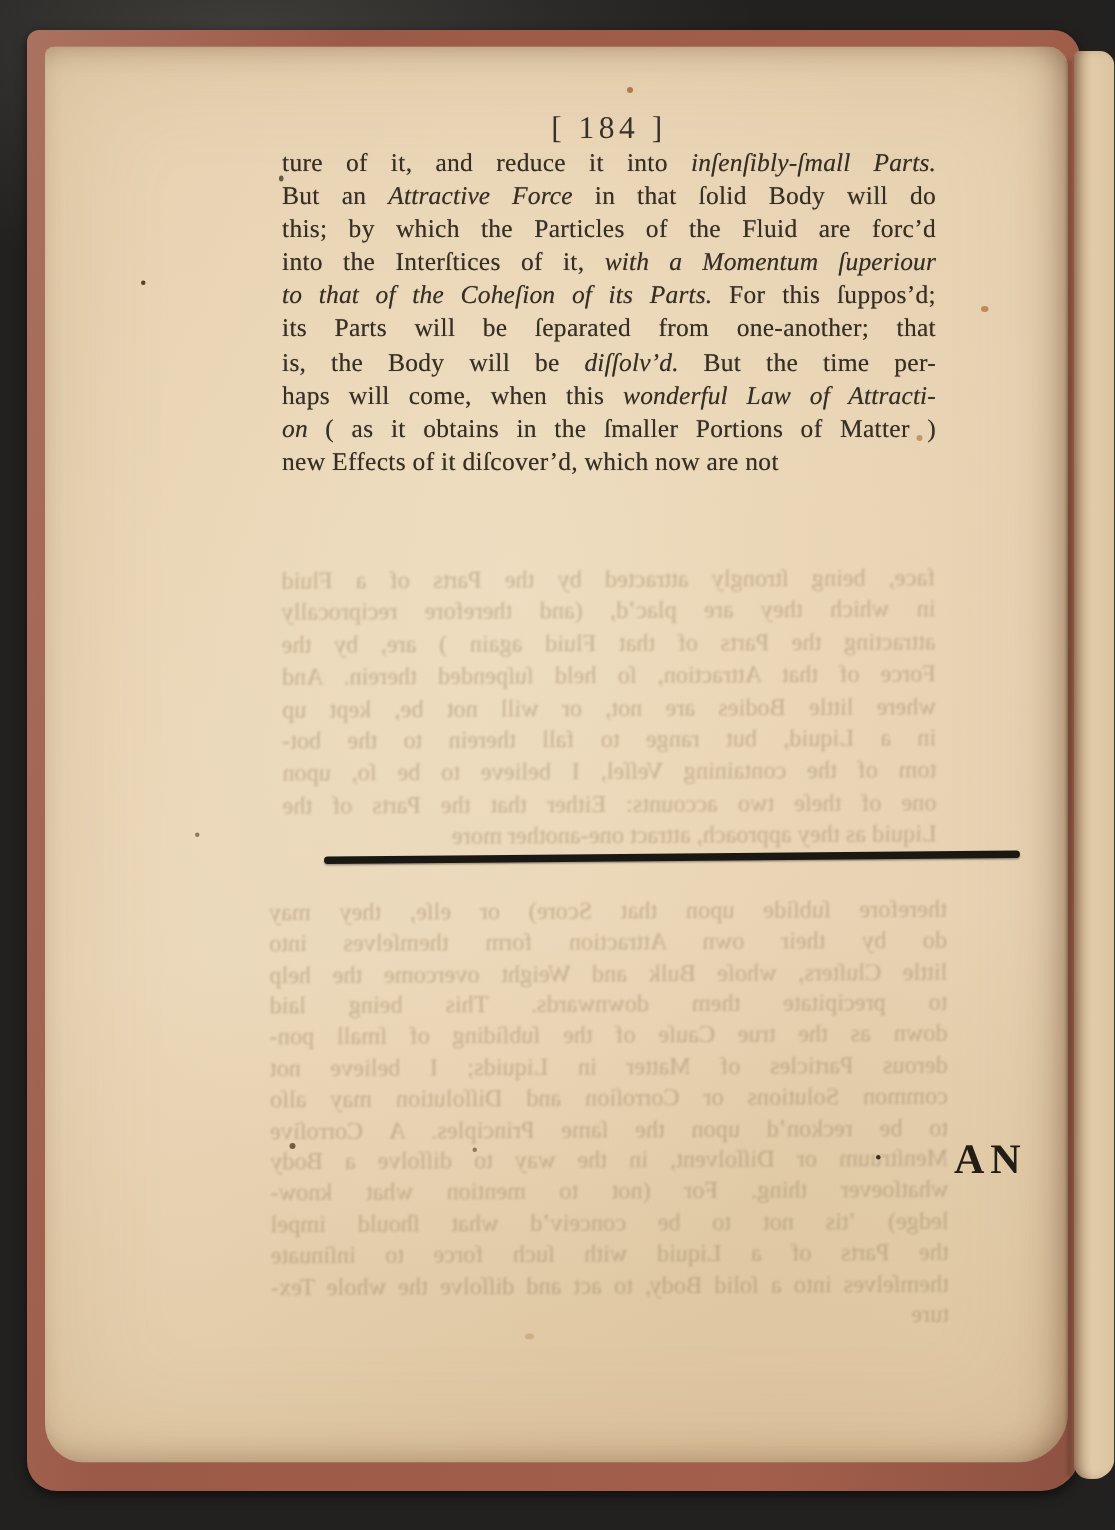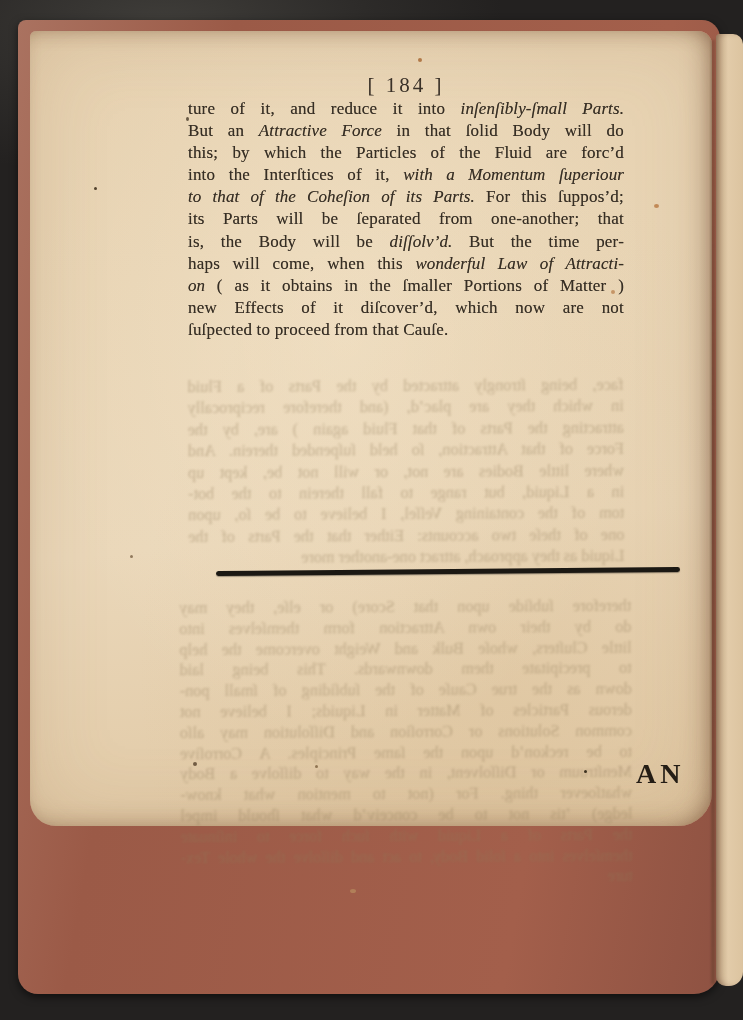--- a/index.html
+++ b/index.html
@@ -20,21 +20,21 @@
     background:linear-gradient(100deg, var(--red-edge-light) 0%, var(--red-edge) 25%, #a35f4b 75%, #8e5242 100%);
     box-shadow:0 3px 8px rgba(0,0,0,.55);
   }
   .page-next {
     position:absolute; left:716px; top:34px; width:27px; height:952px;
     border-radius:4px 10px 14px 10px;
     background:linear-gradient(90deg,#c3a885 0%, #e2cba9 45%, #dcc4a0 100%);
     box-shadow:inset 5px 0 7px -3px rgba(90,55,40,.6);
   }
   .page-main {
-    position:absolute; left:30px; top:31px; width:682px; height:795px;
+    position:absolute; left:30px; top:31px; width:682px; height:944px;
     border-radius:6px 14px 34px 26px;
     background:
       radial-gradient(ellipse at 46% 38%, rgba(255,244,222,.30) 0%, rgba(255,244,222,0) 60%),
       radial-gradient(ellipse at 70% 80%, rgba(205,170,120,.18) 0%, rgba(205,170,120,0) 55%),
       linear-gradient(175deg, #e6d1b0 0%, var(--paper) 30%, #ead7b9 62%, #e0c8a4 100%);
     box-shadow:
       inset -16px 0 26px -14px rgba(100,62,40,.55),
       inset 0 10px 20px -12px rgba(110,70,45,.40),
       inset 0 -14px 24px -16px rgba(110,70,45,.38),
       inset 0 0 80px rgba(150,110,70,.20);
@@ -110,21 +110,20 @@
         <div class="tline"><span>ture of it, and reduce it into </span><i>inſenſibly-ſmall Parts.</i></div>
         <div class="tline"><span>But an </span><i>Attractive Force</i><span> in that ſolid Body will do</span></div>
         <div class="tline"><span>this; by which the Particles of the Fluid are forc’d</span></div>
         <div class="tline"><span>into the Interſtices of it, </span><i>with a Momentum ſuperiour</i></div>
         <div class="tline"><i>to that of the Coheſion of its Parts.</i><span> For this ſuppos’d;</span></div>
         <div class="tline"><span>its Parts will be ſeparated from one-another; that</span></div>
         <div class="tline"><span>is, the Body will be </span><i>diſſolv’d.</i><span> But the time per-</span></div>
         <div class="tline"><span>haps will come, when this </span><i>wonderful Law of Attracti-</i></div>
         <div class="tline"><i>on</i><span> ( as it obtains in the ſmaller Portions of Matter )</span></div>
         <div class="tline"><span>new Effects of it diſcover’d, which now are not</span></div>
-        <div class="tline"><span>ſuſpected to proceed from that Cauſe.</span></div>
       </div>
 
     <div class="bleed bleed-a">
         <div class="tline"><span>face, being ſtrongly attracted by the Parts of a Fluid</span></div>
         <div class="tline"><span>in which they are plac’d, (and therefore reciprocally</span></div>
         <div class="tline"><span>attracting the Parts of that Fluid again ) are, by the</span></div>
         <div class="tline"><span>Force of that Attraction, ſo held ſuſpended therein. And</span></div>
         <div class="tline"><span>where little Bodies are not, or will not be, kept up</span></div>
         <div class="tline"><span>in a Liquid, but range to fall therein to the bot-</span></div>
         <div class="tline"><span>tom of the containing Veſſel, I believe to be ſo, upon</span></div>

